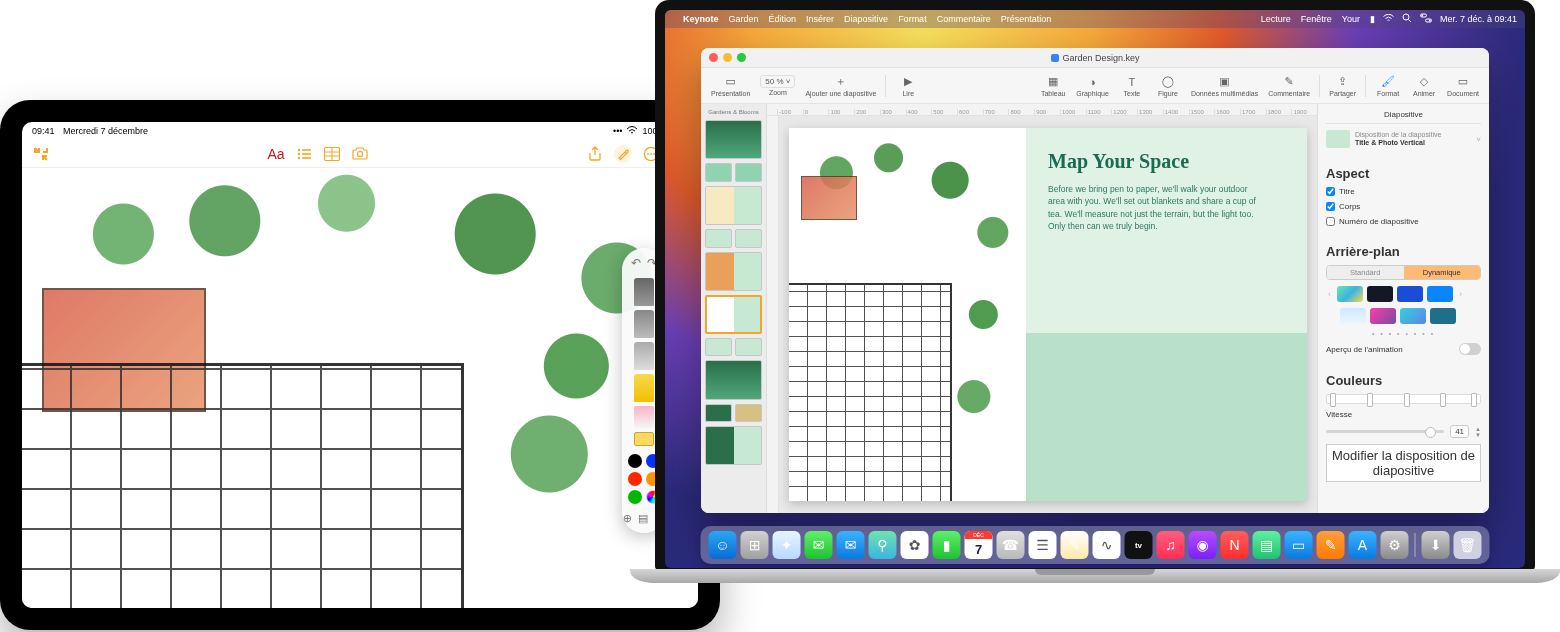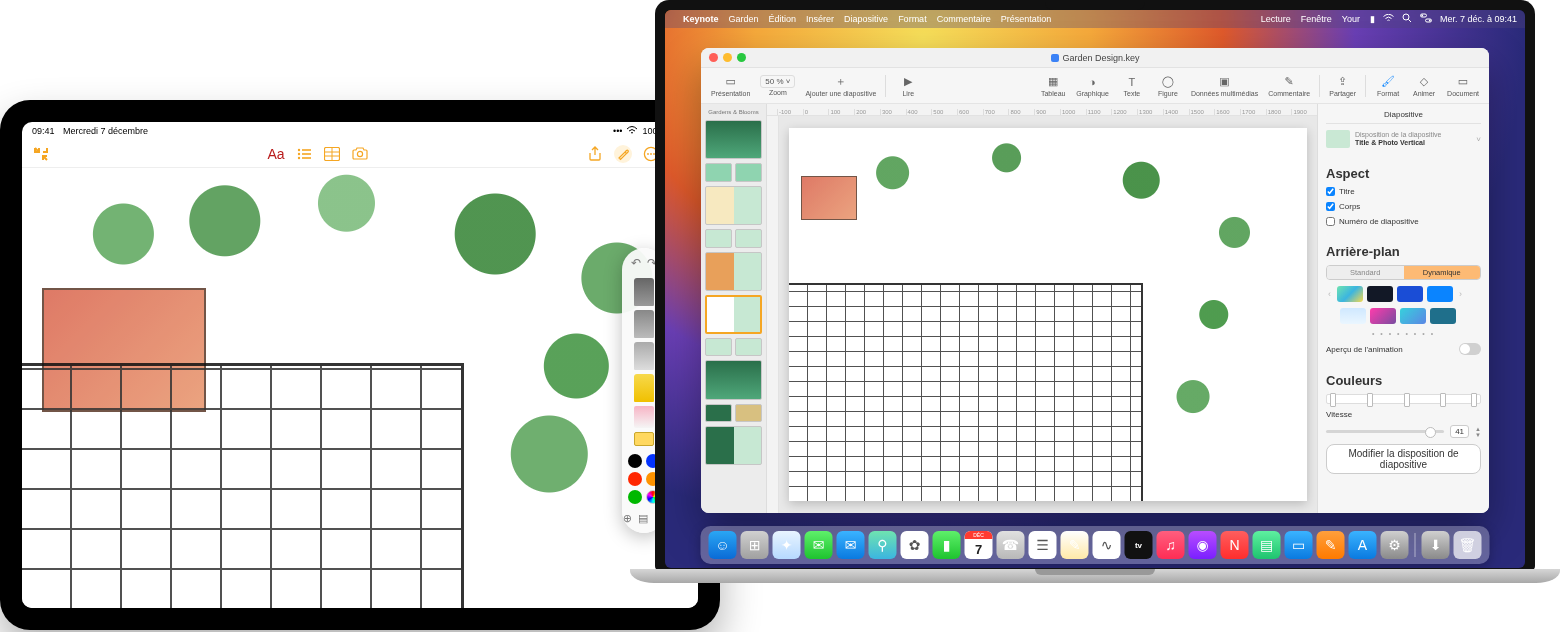--- a/index.html
+++ b/index.html
@@ -342,21 +342,21 @@
   .seg > div.off { background:#eee; color:#888;}
   .swatch-row { display:flex; gap:4px; align-items:center;}
   .sw { width:26px; height:16px; border-radius:3px; }
   .swatch-nav { color:#bbb; font-size:9px; padding:0 2px;}
   .pager-dots { text-align:center; font-size:7px; color:#aaa; letter-spacing:2px;}
   .insp-slider-row { display:flex; align-items:center; gap:6px;}
   .insp-slider { flex:1; height:3px; background:#d5d5d5; border-radius:2px; position:relative;}
   .insp-slider::after{content:""; position:absolute; right:8px; top:-3px; width:9px;height:9px;background:#fff;border:1px solid #bbb;border-radius:50%;}
   .insp-toggle { width:22px;height:12px;background:#d0d0d0;border-radius:6px;position:relative;}
   .insp-toggle::after{content:"";position:absolute;left:1px;top:1px;width:10px;height:10px;background:#fff;border-radius:50%;}
-  .insp-button { border:1px solid #ccc; border-radius:8px; padding:3px; text-align:center; font-size:10px; background:#fff;}
+  .insp-button { border:1px solid #ccc; border-radius:0; padding:3px; text-align:center; font-size:13px; background:#fff;}
   .gradient-bar { height:10px; border:1px solid #ddd; border-radius:2px; background:linear-gradient(90deg,#fff,#fff); position:relative;}
   .gradient-bar .stop{position:absolute;top:-2px;width:6px;height:14px;border:1px solid #bbb;background:#fff;border-radius:1px;}
 
   
   .mac-dock {
     position: absolute;
     bottom: 4px; left: 50%;
     transform: translateX(-50%);
     height: 38px;
     background: rgba(255,255,255,0.28);
@@ -695,20 +695,24 @@
               <span>1800</span>
               <span>1900</span>
             </div>
             <div class="kw-canvas-row">
               <div class="kw-vruler"></div>
               <div class="kw-canvas">
                 <div class="slide">
                   <div class="slide-left">
                     <div class="mini-garden"></div>
                   </div>
+                  <div class="slide-right">
+                    <div class="slide-title">Map Your Space</div>
+                    <div class="slide-body">Before we bring pen to paper, we'll walk your outdoor area with you. We'll set out blankets and share a cup of tea. We'll measure not just the terrain, but the light too. Only then can we truly begin.</div>
+                  </div>
                 </div>
               </div>
             </div>
           </div>
 
           <div class="kw-inspector">
             <div class="insp-tab">Diapositive</div>
             <div class="insp-row">
               <div class="insp-thumb"></div>
               <div class="insp-layoutname">

